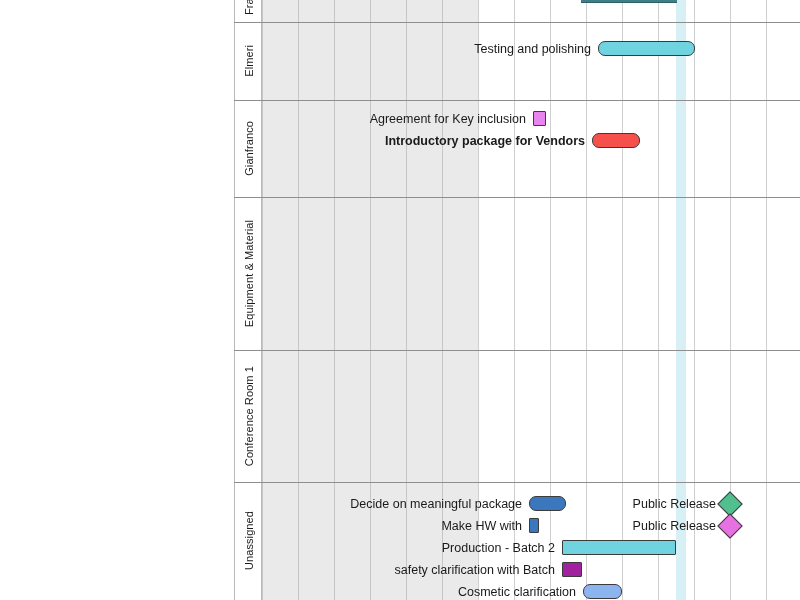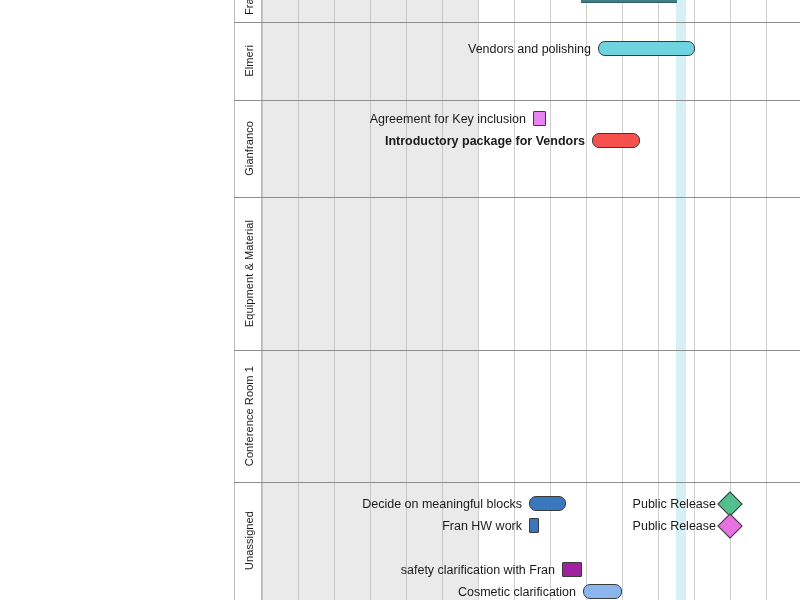--- a/index.html
+++ b/index.html
@@ -196,57 +196,61 @@
 
   <div class="hrow-sep" style="top:22px;"></div>
   <div class="hrow-sep" style="top:100px;"></div>
   <div class="hrow-sep" style="top:197px;"></div>
   <div class="hrow-sep" style="top:350px;"></div>
   <div class="hrow-sep" style="top:482px;"></div>
 
   <div class="bar-fragment" style="left:581px; top:0px; width:96px;"></div>
 
   <div class="task" style="left:598px; top:38px; width:97px;">
-    <div class="task-label">Vendors and polishing</div>
+    <div class="task-label">Testing and polishing</div>
     <div class="bar round" style="left:0; width:97px; background:#6fd4e0;"></div>
   </div>
 
   <div class="task" style="left:533px; top:108px; width:22px;">
     <div class="task-label">Agreement for Key inclusion</div>
     <div class="bar square" style="left:0; width:13px; background:#e884f0;"></div>
   </div>
 
   <div class="task" style="left:592px; top:130px; width:48px;font-weight:bold;">
     <div class="task-label">Introductory package for Vendors</div>
     <div class="bar round" style="left:0; width:48px; background:#f5504c;"></div>
   </div>
 
   <div class="task" style="left:529px; top:493px; width:37px;">
-    <div class="task-label">Decide on meaningful blocks</div>
+    <div class="task-label">Decide on meaningful package</div>
     <div class="bar round" style="left:0; width:37px; background:#3a77bd;"></div>
   </div>
 
   <div class="task" style="left:730px; top:493px; width:0px;">
     <div class="task-label" style="margin-right:14px;">Public Release</div>
     <div class="milestone" style="left:-9px; background:#52bf8e;"></div>
   </div>
 
   <div class="task" style="left:529px; top:515px; width:10px;">
-    <div class="task-label">Fran HW work</div>
+    <div class="task-label">Make HW with</div>
     <div class="bar square" style="left:0; width:10px; background:#3a77bd;"></div>
   </div>
 
   <div class="task" style="left:730px; top:515px; width:0px;">
     <div class="task-label" style="margin-right:14px;">Public Release</div>
     <div class="milestone" style="left:-9px; background:#e572e0;"></div>
   </div>
 
+  <div class="task" style="left:562px; top:537px; width:114px;">
+    <div class="task-label">Production - Batch 2</div>
+    <div class="bar square" style="left:0; width:114px; background:#6fd4e0;"></div>
+  </div>
 
   <div class="task" style="left:562px; top:559px; width:20px;">
-    <div class="task-label">safety clarification with Fran</div>
+    <div class="task-label">safety clarification with Batch</div>
     <div class="bar square" style="left:0; width:20px; background:#a1229e;"></div>
   </div>
 
   <div class="task" style="left:583px; top:581px; width:39px;">
     <div class="task-label">Cosmetic clarification</div>
     <div class="bar round" style="left:0; width:39px; background:#8cb4ee;"></div>
   </div>
 
 </div>
 

